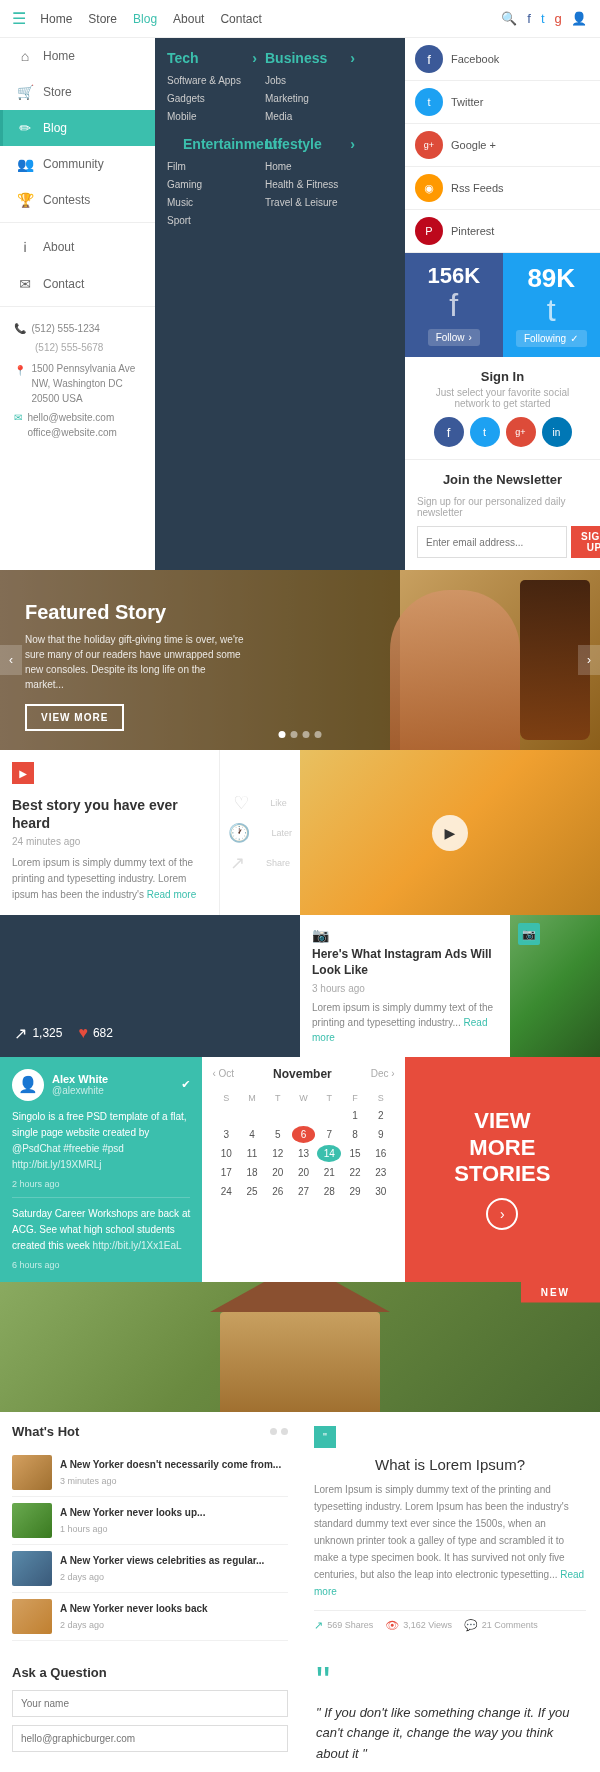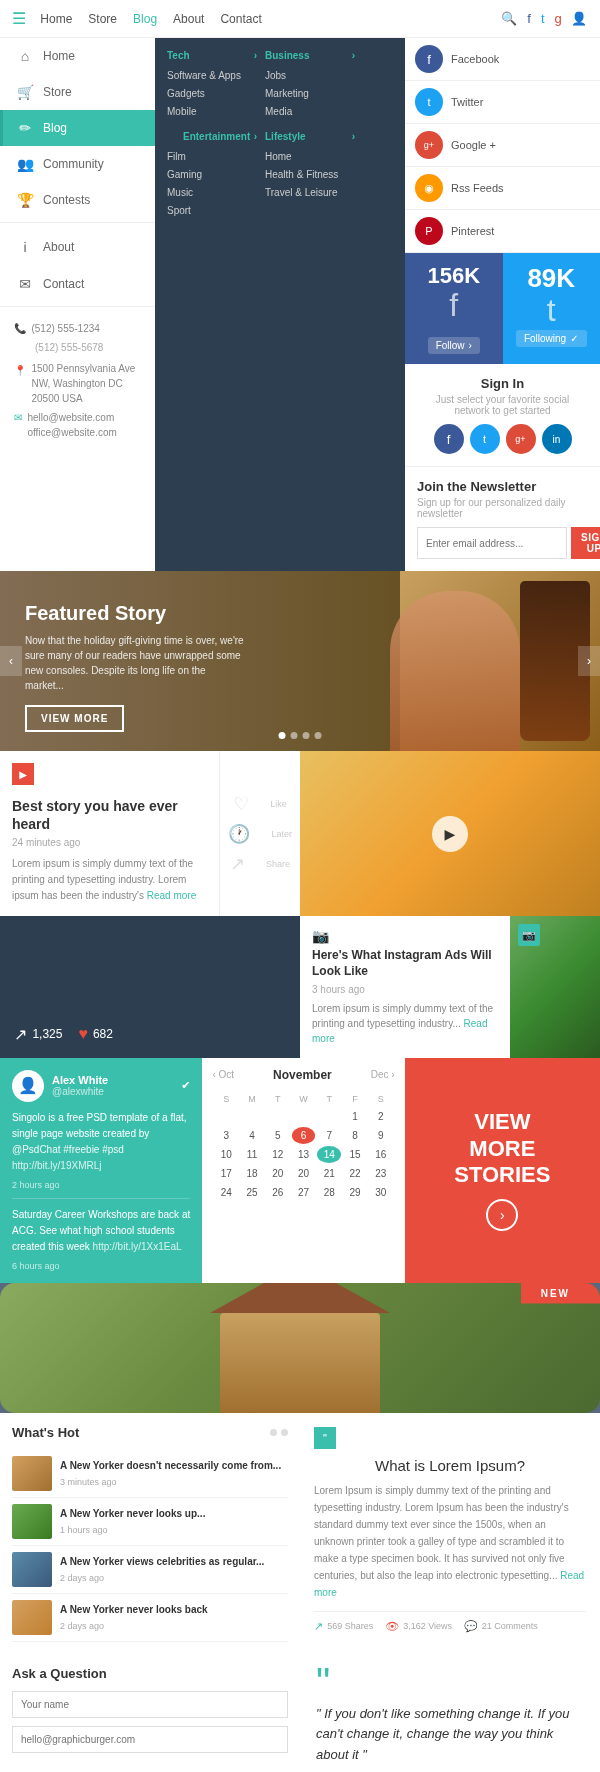--- a/index.html
+++ b/index.html
@@ -21,51 +21,51 @@
     .sidebar { width: 155px; background: #fff; min-height: 520px; }
     .sidebar-item { display: flex; align-items: center; gap: 10px; padding: 10px 14px; color: #666; font-size: 12px; cursor: pointer; border-left: 3px solid transparent; }
     .sidebar-item.active { background: #3bbfad; color: #fff; border-left: 3px solid #2da99a; }
     .sidebar-item .si-icon { width: 16px; text-align: center; font-size: 14px; }
     .sidebar-divider { height: 1px; background: #eee; margin: 4px 0; }
     .sidebar-contact { padding: 10px 14px; color: #888; font-size: 10px; line-height: 1.5; }
 
     
     .dropdown-panel { background: #2c3e50; flex: 1; padding: 12px; min-height: 300px; }
     .dp-col { display: inline-block; vertical-align: top; width: 90px; }
-    .dp-cat { color: #3bbfad; font-size: 10px; font-weight: bold; margin-bottom: 6px; display: flex; justify-content: space-between; align-items: center; }
+    .dp-cat { color: #3bbfad; font-size: 14px; font-weight: bold; margin-bottom: 6px; display: flex; justify-content: space-between; align-items: center; }
     .dp-item { color: #ccc; font-size: 10px; line-height: 1.8; cursor: pointer; }
 
     
     .social-panel { width: 195px; background: #f5f5f5; }
     .social-row { display: flex; align-items: center; gap: 8px; padding: 7px 10px; border-bottom: 1px solid #eee; background: #fff; }
     .social-row .soc-icon { width: 28px; height: 28px; border-radius: 50%; display: flex; align-items: center; justify-content: center; font-size: 13px; color: #fff; }
     .soc-fb { background: #3b5998; }
     .soc-tw { background: #1da1f2; }
     .social-row .soc-label { color: #555; font-size: 11px; }
 
     
     .social-cards { display: flex; }
     .sc-fb { background: #3b5998; flex: 1; padding: 10px; color: #fff; text-align: center; }
     .sc-fb .sc-num { font-size: 22px; font-weight: bold; }
     .sc-fb .sc-big-icon { font-size: 40px; opacity: 0.7; }
-    .sc-fb .follow-btn { background: rgba(255,255,255,0.2); border-radius: 3px; padding: 3px 8px; font-size: 10px; margin-top: 16px; display: inline-flex; align-items: center; gap: 4px; cursor: pointer; }
+    .sc-fb .follow-btn { background: rgba(255,255,255,0.2); border-radius: 3px; padding: 3px 8px; font-size: 10px; margin-top: 8px; display: inline-flex; align-items: center; gap: 4px; cursor: pointer; }
     .sc-tw { background: #1da1f2; flex: 1; padding: 10px; color: #fff; text-align: center; }
     .sc-tw .sc-num { font-size: 26px; font-weight: bold; }
     .sc-tw .following-btn { background: rgba(255,255,255,0.2); border-radius: 3px; padding: 3px 8px; font-size: 10px; margin-top: 4px; display: inline-flex; align-items: center; gap: 4px; cursor: pointer; }
 
     
     .signin-box { background: #fff; padding: 12px; text-align: center; border-bottom: 1px solid #eee; }
     .signin-box h3 { font-size: 13px; color: #333; margin-bottom: 3px; }
     .signin-box p { color: #aaa; font-size: 10px; margin-bottom: 8px; }
     .signin-btns { display: flex; gap: 6px; justify-content: center; }
     .signin-btn { width: 30px; height: 30px; border-radius: 50%; display: flex; align-items: center; justify-content: center; color: #fff; font-size: 13px; cursor: pointer; }
 
     
     .newsletter-box { background: #fff; padding: 12px; }
-    .newsletter-box h3 { font-size: 13px; color: #333; margin-bottom: 3px; }
+    .newsletter-box h3 { font-size: 13px; color: #333; margin-bottom: 9px; text-align: center; }
     .newsletter-box p { color: #aaa; font-size: 10px; margin-bottom: 8px; }
     .newsletter-form { display: flex; gap: 4px; }
     .newsletter-form input { flex: 1; border: 1px solid #ddd; padding: 5px 8px; font-size: 10px; outline: none; color: #aaa; }
     .newsletter-form button { background: #e74c3c; color: #fff; border: none; padding: 5px 10px; font-size: 10px; font-weight: bold; cursor: pointer; letter-spacing: 0.5px; }
 
     
     .featured-story { position: relative; height: 180px; overflow: hidden; background: linear-gradient(to right, #c8a882, #8b6914); }
     .featured-overlay { position: absolute; top: 0; left: 0; right: 0; bottom: 0; background: rgba(0,0,0,0.35); }
     .featured-content { position: absolute; top: 30px; left: 25px; color: #fff; z-index: 2; max-width: 220px; }
     .featured-content h2 { font-size: 20px; font-weight: 700; margin-bottom: 8px; line-height: 1.2; }
@@ -507,21 +507,21 @@
     </tbody>
       </table>
   </div>
 
   <div class="view-more-card">
     <h2>VIEW<br>MORE<br>STORIES</h2>
     <div class="view-more-arrow">›</div>
   </div>
 </div>
 
-<div style="position:relative;width:100%;height:130px;background:linear-gradient(135deg,#8aaa60 0%,#6a8a40 40%,#4a6a30 100%);overflow:hidden;border-radius:15px;">
+<div style="position:relative;width:100%;height:130px;background:linear-gradient(135deg,#8aaa60 0%,#6a8a40 40%,#4a6a30 100%);overflow:hidden;">
   <div style="position:absolute;top:0;right:0;background:#e74c3c;color:#fff;font-size:10px;font-weight:bold;padding:5px 30px 5px 20px;letter-spacing:2px;transform:rotate(0deg);clip-path:polygon(0 0,100% 0,100% 100%,0 100%);">NEW</div>
 
   <div style="position:absolute;bottom:0;left:50%;transform:translateX(-50%);width:160px;height:100px;background:linear-gradient(to bottom,#c8a060,#a07030);border-radius:4px 4px 0 0;"></div>
   <div style="position:absolute;bottom:100px;left:50%;transform:translateX(-50%);width:0;height:0;border-left:90px solid transparent;border-right:90px solid transparent;border-bottom:50px solid #8a5030;"></div>
 </div>
 
 <div style="display:flex;width:100%;">
 
   <div class="whats-hot">
     <div class="whats-hot-header">

